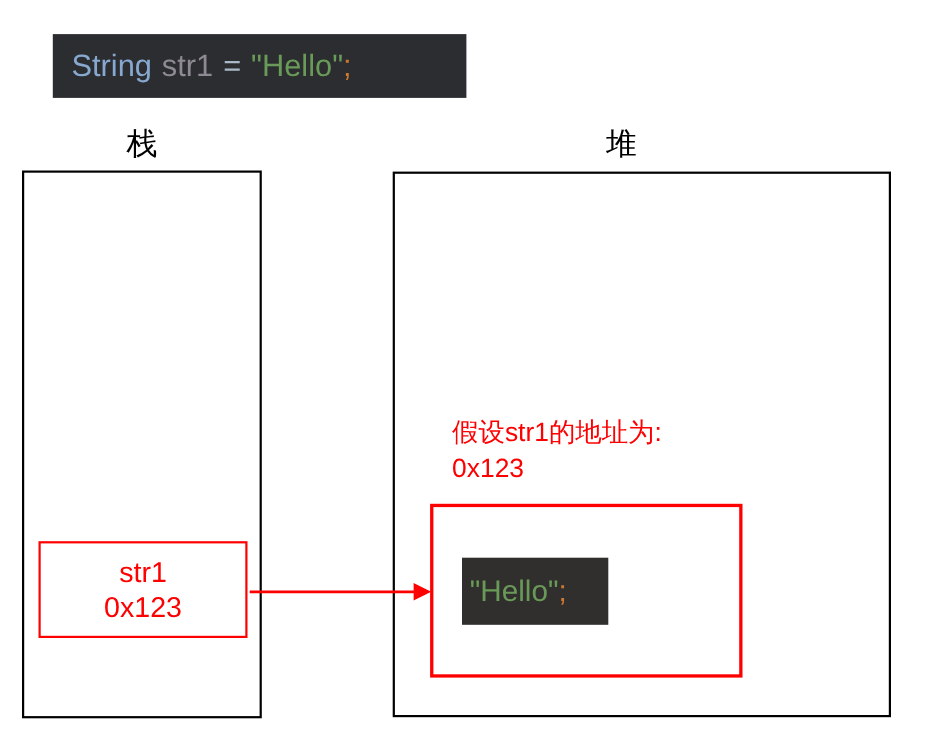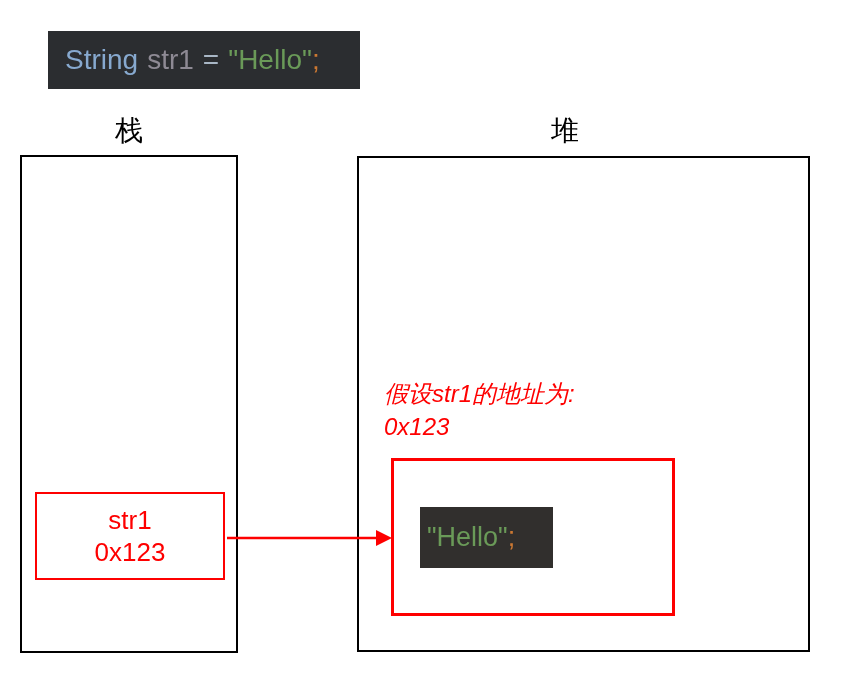--- a/index.html
+++ b/index.html
@@ -14,21 +14,21 @@
     height: 673px;
     background: #ffffff;
     overflow: hidden;
   }
 
   
   .code-chip {
     position: absolute;
     left: 48px;
     top: 31px;
-    width: 312px;
+    width: 376px;
     height: 58px;
     background: var(--code-bg);
     display: flex;
     align-items: center;
     padding-left: 17px;
     box-sizing: border-box;
     font-size: 28px;
     gap: 9px;
     white-space: nowrap;
   }
@@ -74,26 +74,25 @@
     align-items: center;
     justify-content: center;
     color: var(--accent-red);
     font-size: 26px;
     line-height: 32px;
   }
 
   
   .heap-note {
     position: absolute;
-    left: 384px;
+    left: 411px;
     top: 377px;
     color: var(--accent-red);
     font-size: 24px;
     line-height: 33px;
-    font-style: italic;
   }
 
   
   .heap-object-box {
     position: absolute;
     left: 391px;
     top: 458px;
     width: 284px;
     height: 158px;
     border: 3px solid var(--accent-red);

